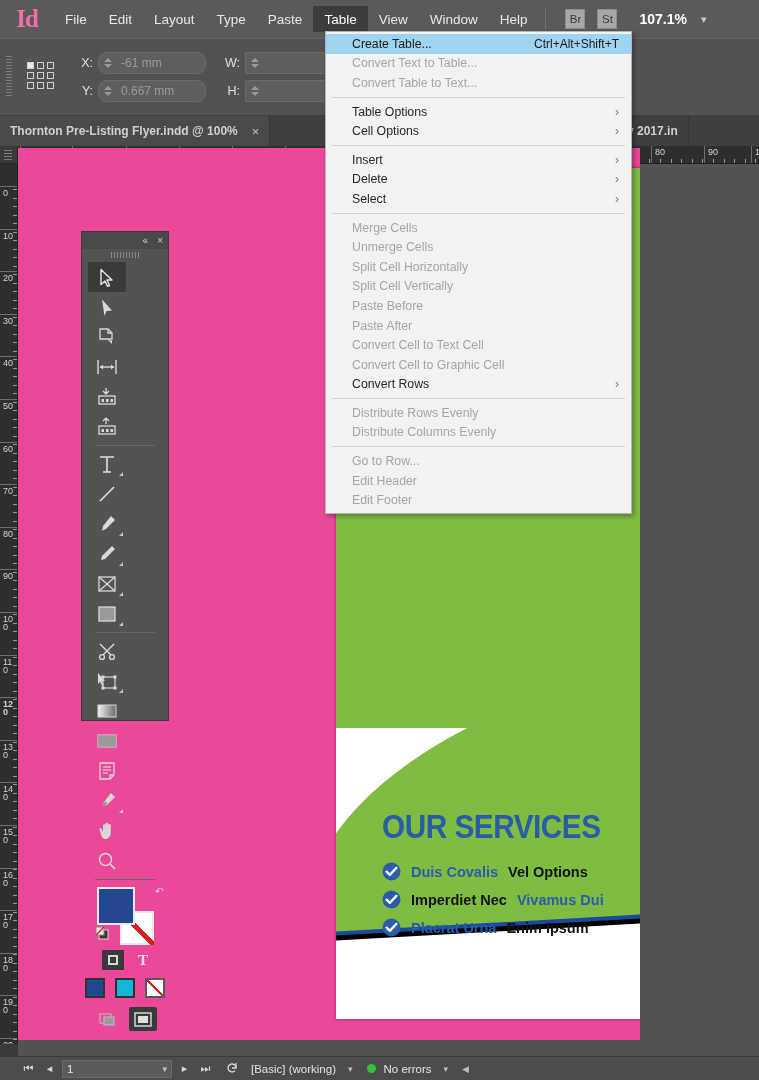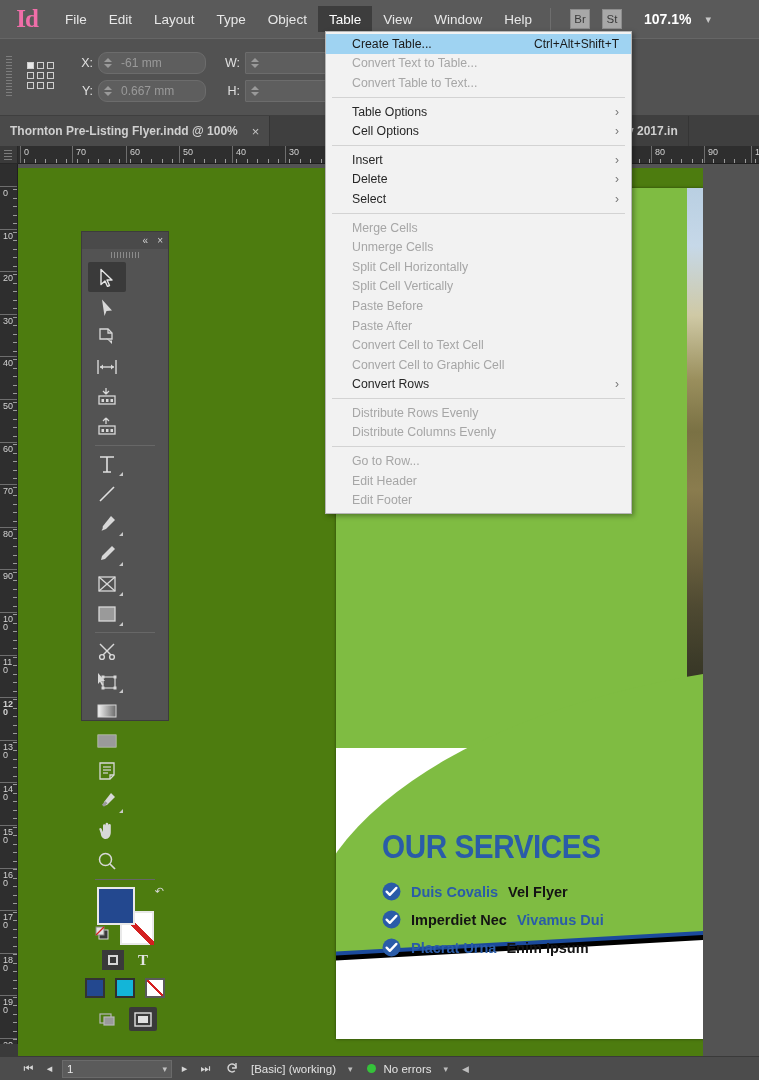--- a/index.html
+++ b/index.html
@@ -103,22 +103,22 @@
   .ruler-h .rl { top: 1px; }
   .ruler-v .rl { left: 3px; width: 12px; line-height: 8px; word-break: break-all; text-align: left;}
   .tick { position: absolute; background: #9a9a9a; }
   .ruler-h .tick { bottom: 0; width: 1px; height: 4px; }
   .ruler-h .tick.maj { height: 17px; background: #6e6e6e; }
   .ruler-v .tick { right: 0; height: 1px; width: 4px; }
   .ruler-v .tick.maj { width: 17px; background: #6e6e6e; }
 
   
   .pasteboard {
-    position: absolute; left: 18px; top: 168px; width: 685px; height: 892px;
-    background: #4d7c0f; overflow: hidden;
+    position: absolute; left: 18px; top: 148px; width: 622px; height: 892px;
+    background: #ec4899; overflow: hidden;
   }
   .page {
     position: absolute; left: 318px; top: 20px; width: 424px; height: 851px;
     background: #ffffff; box-shadow: 0 0 3px rgba(0,0,0,.45);
     overflow: hidden;
   }
   .page-green { position: absolute; left: 0; top: 0; width: 424px; height: 560px; background: #7fbc42; }
   .page-photo {
     position: absolute; right: 0; top: 0; width: 73px; height: 580px;
     background:
@@ -238,21 +238,21 @@
 <body>
 
 <div id="app">
 
   <div class="menubar">
     <div class="id-logo">Id</div>
     <div class="menu-item">File</div>
     <div class="menu-item">Edit</div>
     <div class="menu-item">Layout</div>
     <div class="menu-item">Type</div>
-    <div class="menu-item">Object</div>
+    <div class="menu-item">Paste</div>
     <div class="menu-item active">Table</div>
     <div class="menu-item">View</div>
     <div class="menu-item">Window</div>
     <div class="menu-item">Help</div>
     <div class="mb-sep"></div>
     <div class="app-btn">Br</div>
     <div class="app-btn">St</div>
     <div class="zoom-val">107.1%</div>
     <div class="zoom-caret">▾</div>
   </div>
@@ -633,21 +633,21 @@
         <div class="svc-title">OUR SERVICES</div>
         <div class="svc-list">
           <div class="svc-li">
             <span class="chk">
               <svg width="19" height="19" viewBox="0 0 19 19">
                   <circle cx="9.5" cy="9.5" r="9" fill="#2a5ca8"></circle>
                   <path d="M4.6 9.6l3.2 3.3 6.6-7" fill="none" stroke="#fff" stroke-width="2.3" stroke-linecap="round" stroke-linejoin="round"></path>
                 </svg>
             </span>
             <span class="blue-t">Duis Covalis</span>
-            <span>Vel Flyer</span>
+            <span>Vel Options</span>
           </div>
           <div class="svc-li">
             <span class="chk">
               <svg width="19" height="19" viewBox="0 0 19 19">
                   <circle cx="9.5" cy="9.5" r="9" fill="#2a5ca8"></circle>
                   <path d="M4.6 9.6l3.2 3.3 6.6-7" fill="none" stroke="#fff" stroke-width="2.3" stroke-linecap="round" stroke-linejoin="round"></path>
                 </svg>
             </span>
             <span>Imperdiet Nec</span>
             <span class="blue-t">Vivamus Dui</span>

